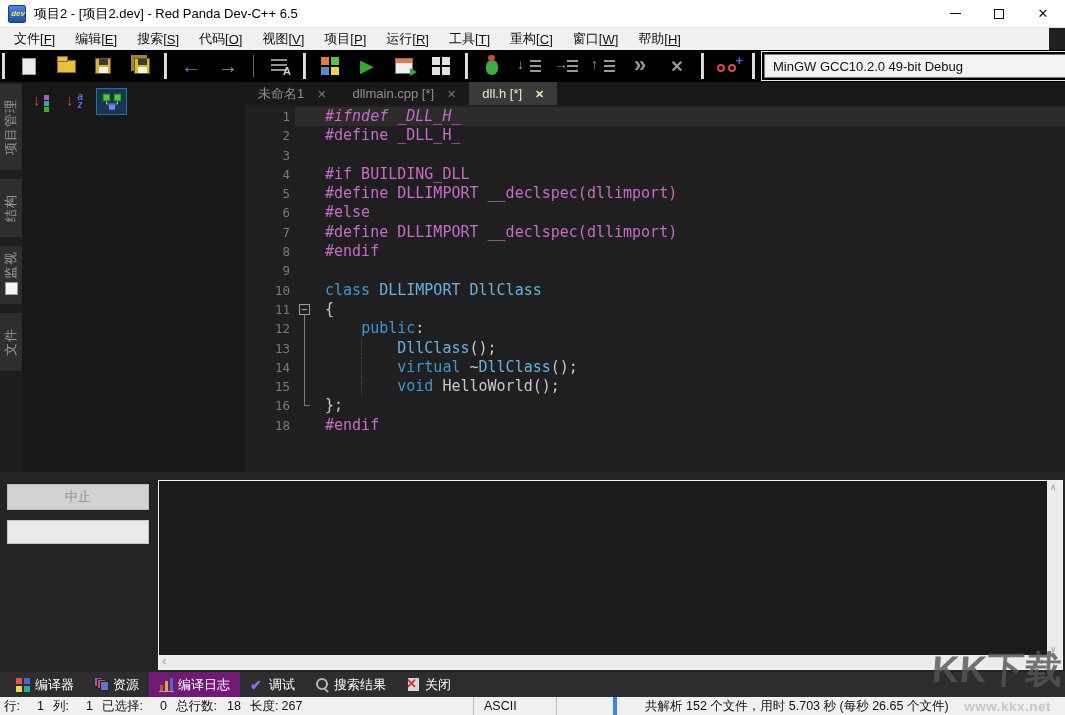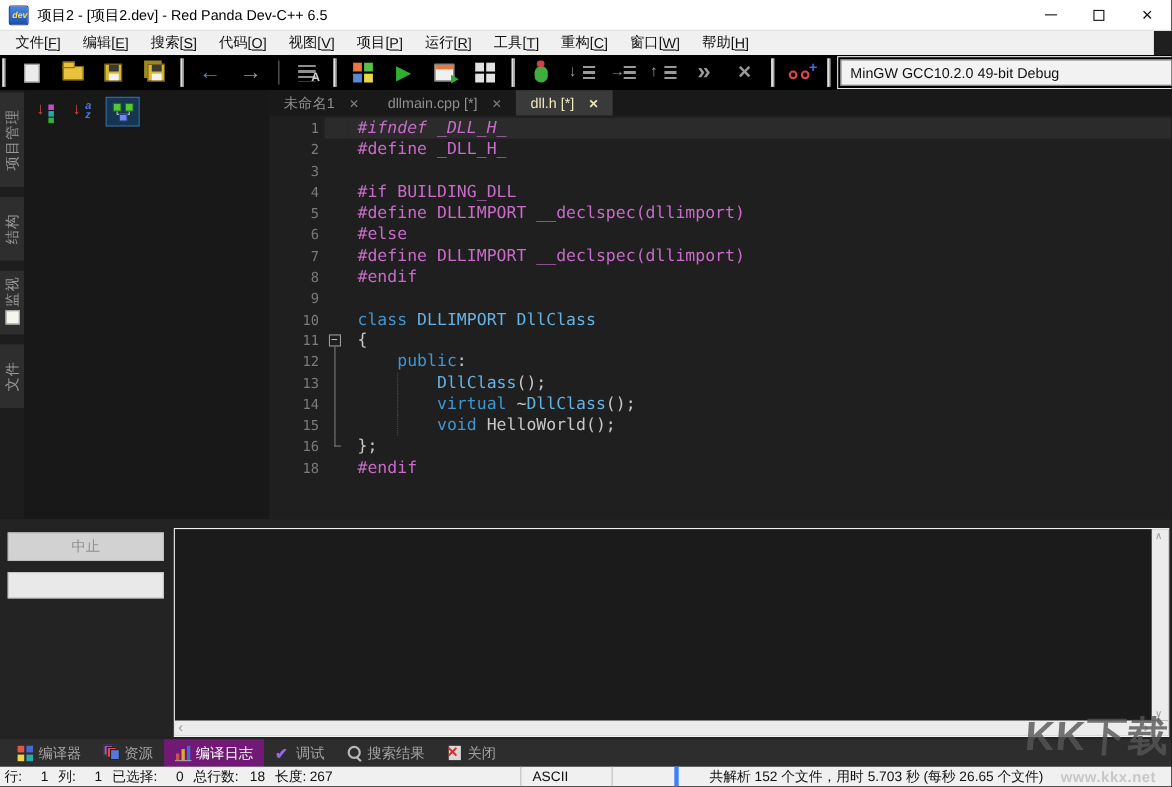--- a/index.html
+++ b/index.html
@@ -141,21 +141,21 @@
   .vscroll { position:absolute; right:0; top:0; bottom:14px; width:15px; background:#ececec; }
   .vscroll .up::before { content:"\2227"; position:absolute; top:1px; left:3px; color:#9a9a9a; font-size:9px; }
   .vscroll .dn::before { content:"\2228"; position:absolute; bottom:1px; left:3px; color:#9a9a9a; font-size:9px; }
   .hscroll { position:absolute; left:0; right:0; bottom:0; height:14px; background:#ececec; }
   .hscroll .lt::before { content:"\2039"; position:absolute; left:3px; top:-2px; color:#9a9a9a; font-size:13px; }
   .hscroll .rt::before { content:"\203A"; position:absolute; right:18px; top:-2px; color:#9a9a9a; font-size:13px; }
 
   
   .bottomtabs { position:absolute; top:672px; left:0; right:0; height:25px; background:#2d2d2d;
                 display:flex; align-items:stretch; padding-left:6px; }
-  .btab { display:flex; align-items:center; gap:4px; padding:0 10px; color:#a3a3a3; white-space:nowrap; }
+  .btab { display:flex; align-items:center; gap:4px; padding:0 10px; color:#ffffff; white-space:nowrap; }
   .btab.active { background:#701a75; color:#ffffff; }
   .bic { position:relative; width:15px; height:15px; display:inline-block; flex:none; }
   .bic-compiler i { position:absolute; width:6px; height:6px; }
   .bic-compiler .q1 { left:0; top:1px; background:#e05548; }
   .bic-compiler .q2 { right:1px; top:1px; background:#4868d8; }
   .bic-compiler .q3 { left:0; bottom:0; background:#e8d84c; }
   .bic-compiler .q4 { right:1px; bottom:0; background:#28a8a8; }
   .bic-resource i { position:absolute; width:9px; height:10px; border:1px solid #222; }
   .bic-resource .r1 { left:0; top:0; background:#9858c8; }
   .bic-resource .r2 { left:3px; top:2px; background:#d05050; }

